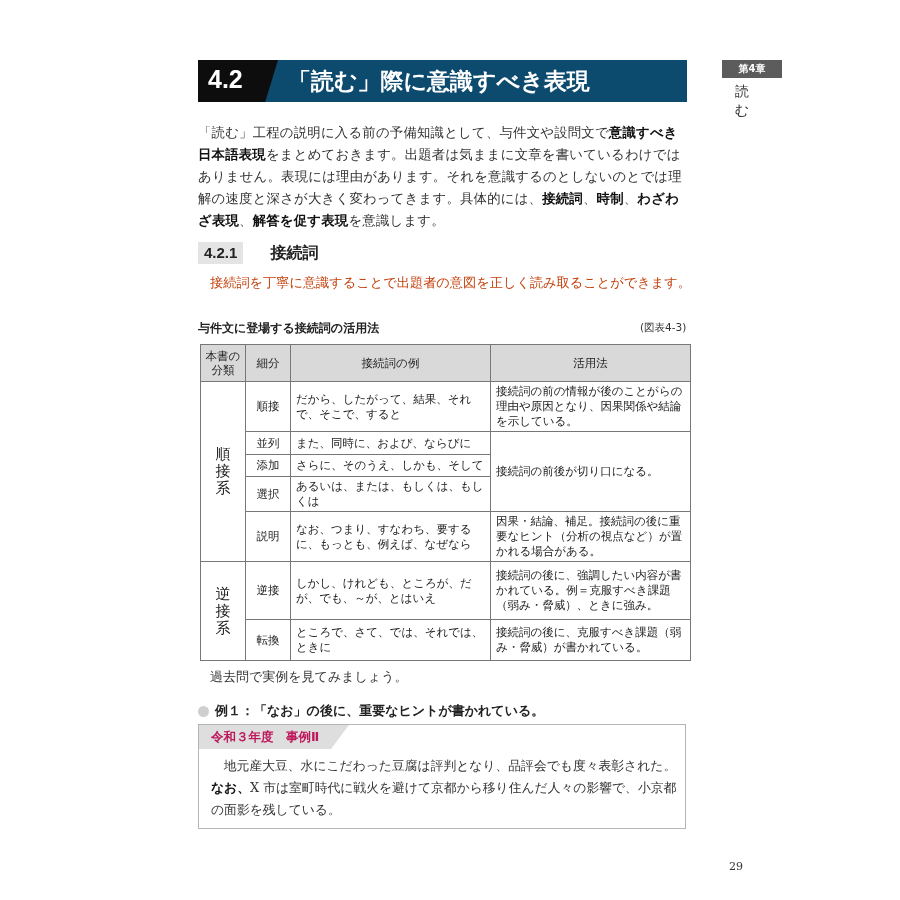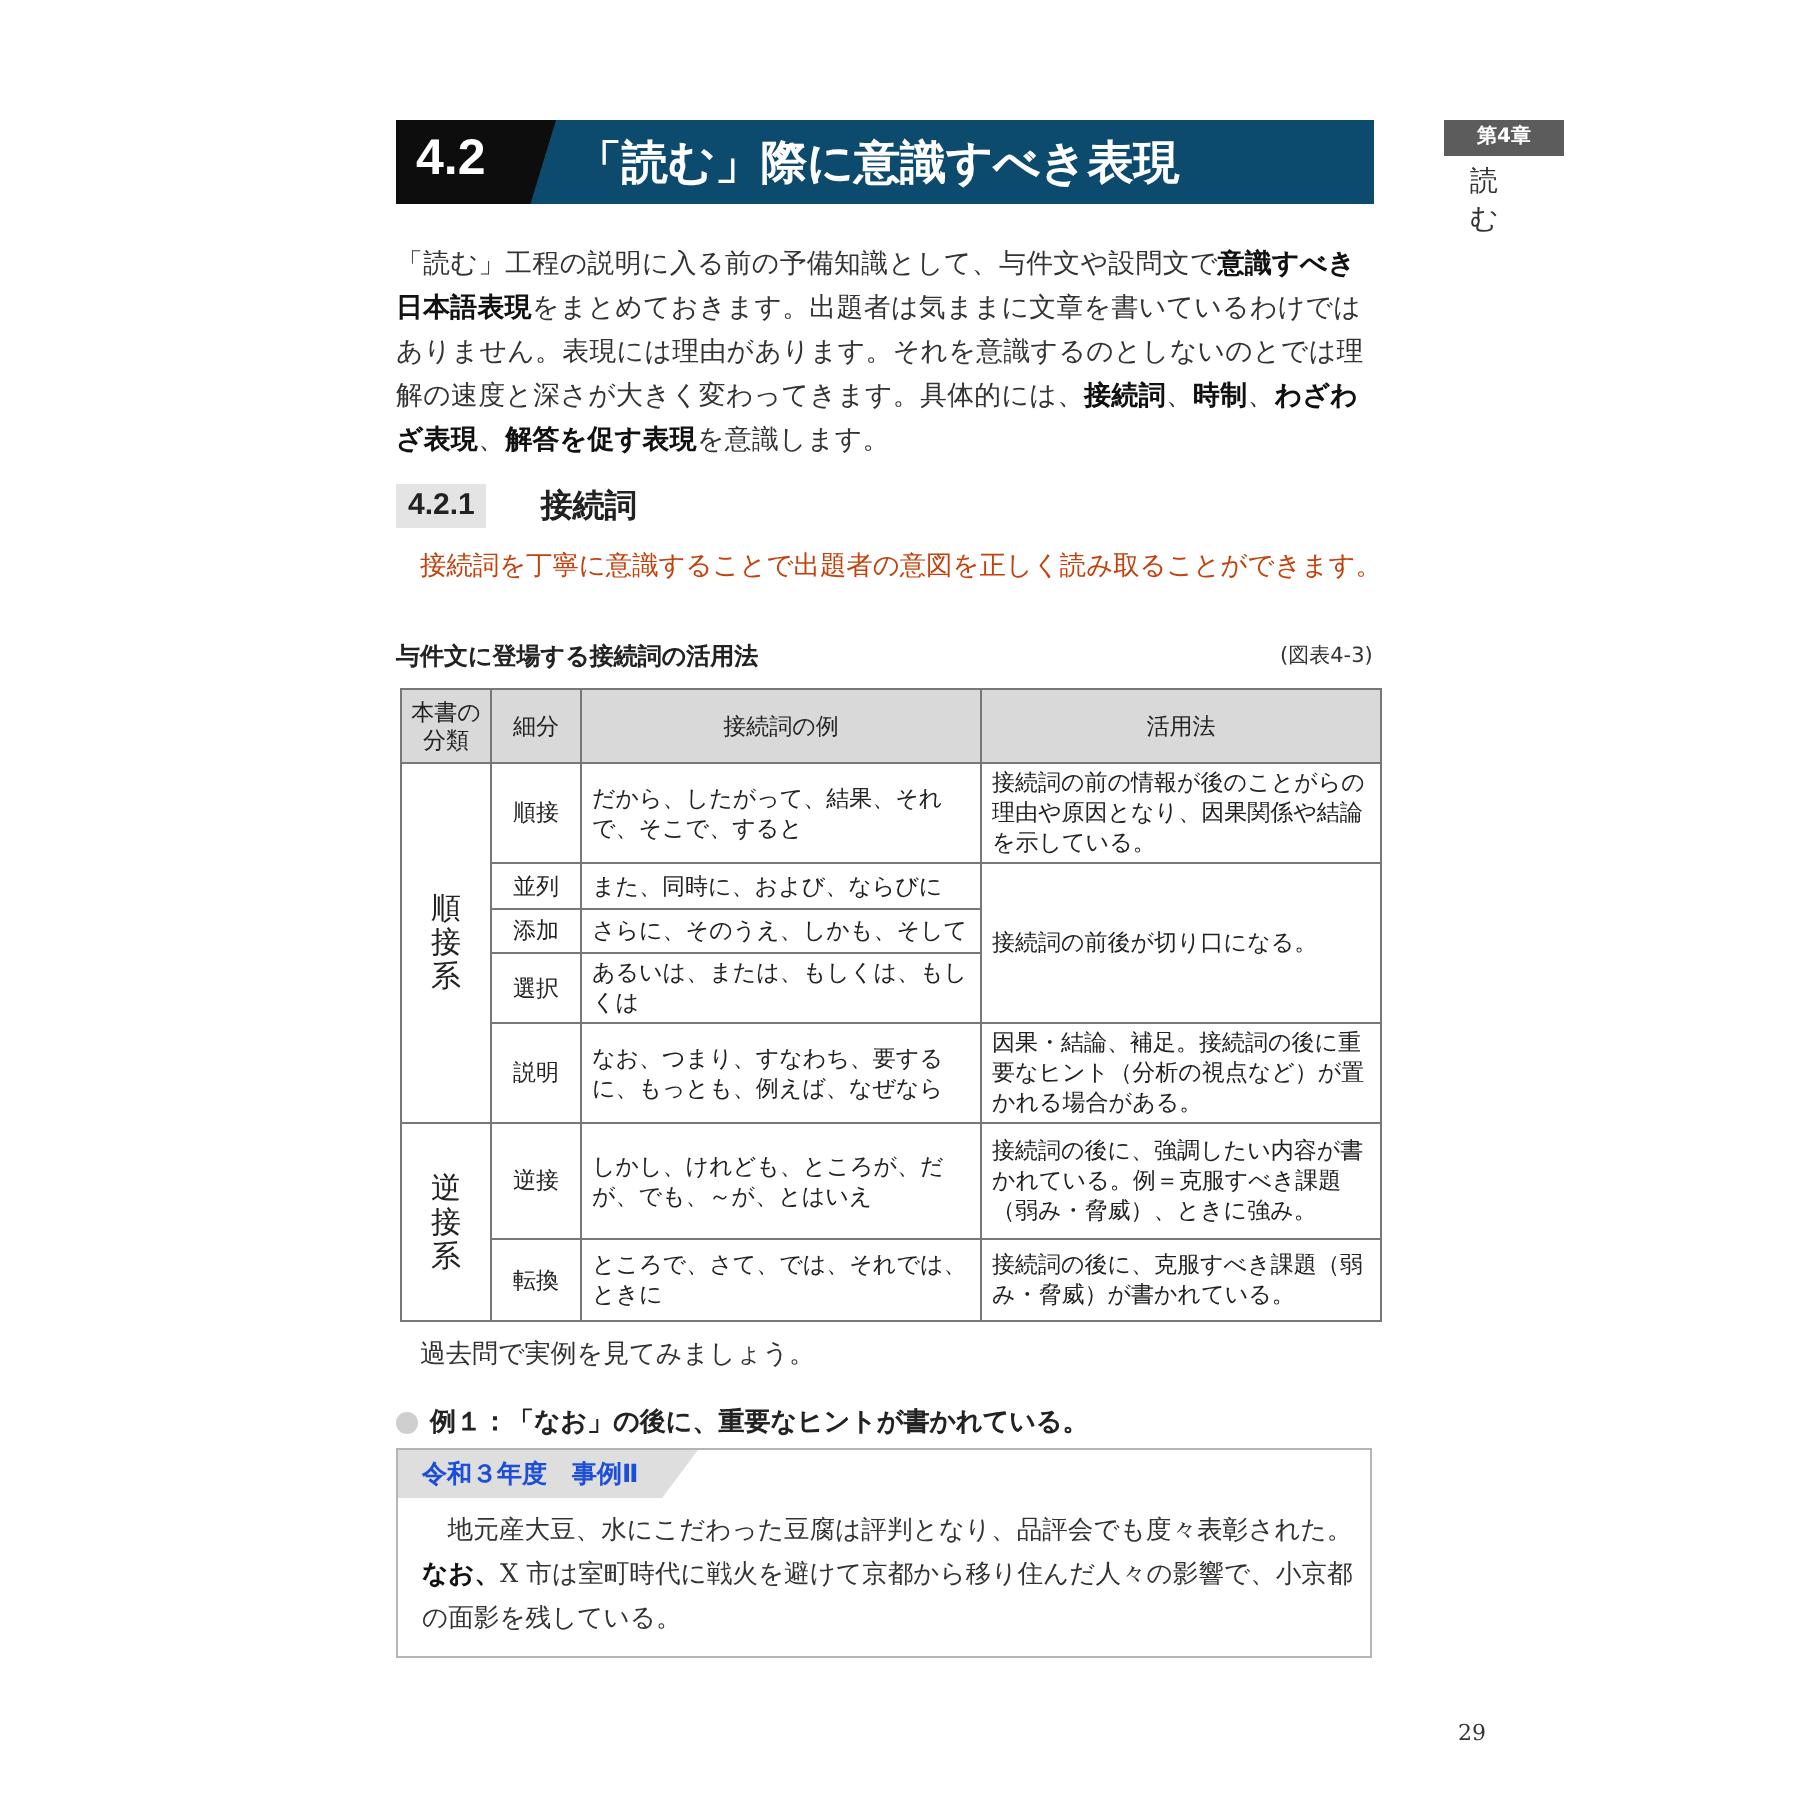--- a/index.html
+++ b/index.html
@@ -40,21 +40,21 @@
   .tbl td.cat { text-align:center; font-size:15px; line-height:17px; padding:0; }
   .tbl td.sub-c { text-align:center; }
 
   .after { left:210px; top:668px; font-family:"DejaVu Serif", serif; font-size:13px; color:#333; white-space:nowrap; }
   .ex-head { left:198px; top:702px; font-size:13px; font-weight:bold; color:#222; white-space:nowrap; display:flex; align-items:center; }
   .ex-dot { width:11px; height:11px; border-radius:50%; background:#cfcfcf; margin-right:6px; }
 
   .box { left:198px; top:724px; width:488px; height:105px; border:1px solid #b5b5b5; box-sizing:border-box; }
   .box-tab { left:0; top:0; width:150px; height:24px; background:#dedede;
              clip-path: polygon(0 0, 100% 0, 88% 100%, 0 100%); }
-  .box-tab span { position:absolute; left:12px; top:4px; font-size:12.5px; font-weight:bold; color:#1d4ed8; white-space:nowrap; }
+  .box-tab span { position:absolute; left:12px; top:4px; font-size:12.5px; font-weight:bold; color:#be185d; white-space:nowrap; }
   .box-text { left:12px; top:30px; width:466px; font-family:"DejaVu Serif", serif; font-size:12.8px; line-height:22px; color:#333; }
   .box-text b { font-family:"DejaVu Sans", sans-serif; color:#111; }
 
   .page-num { left:729px; top:860px; font-family:"DejaVu Serif", serif; font-size:11px; color:#333; }
 </style>
 </head>
 <body>
 
 <div class="abs title-bar">
   <div class="abs title-num">

